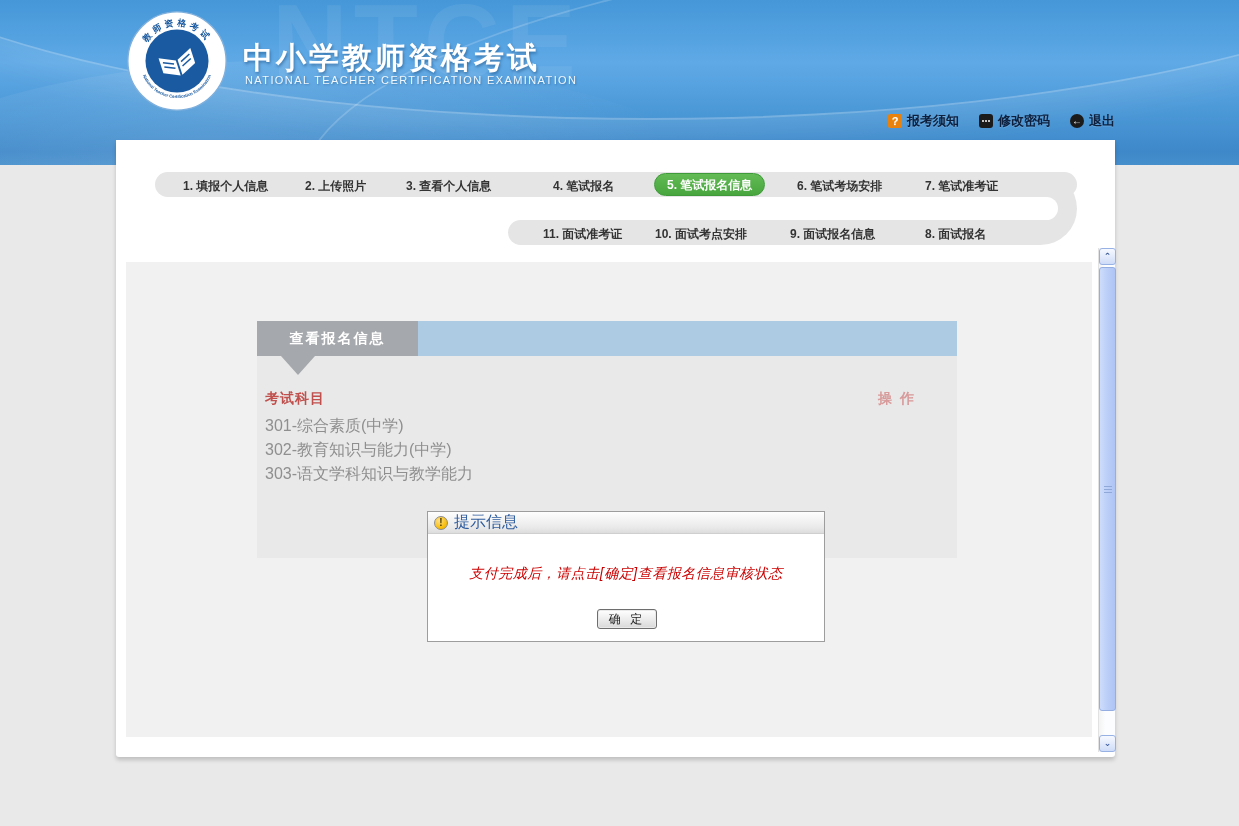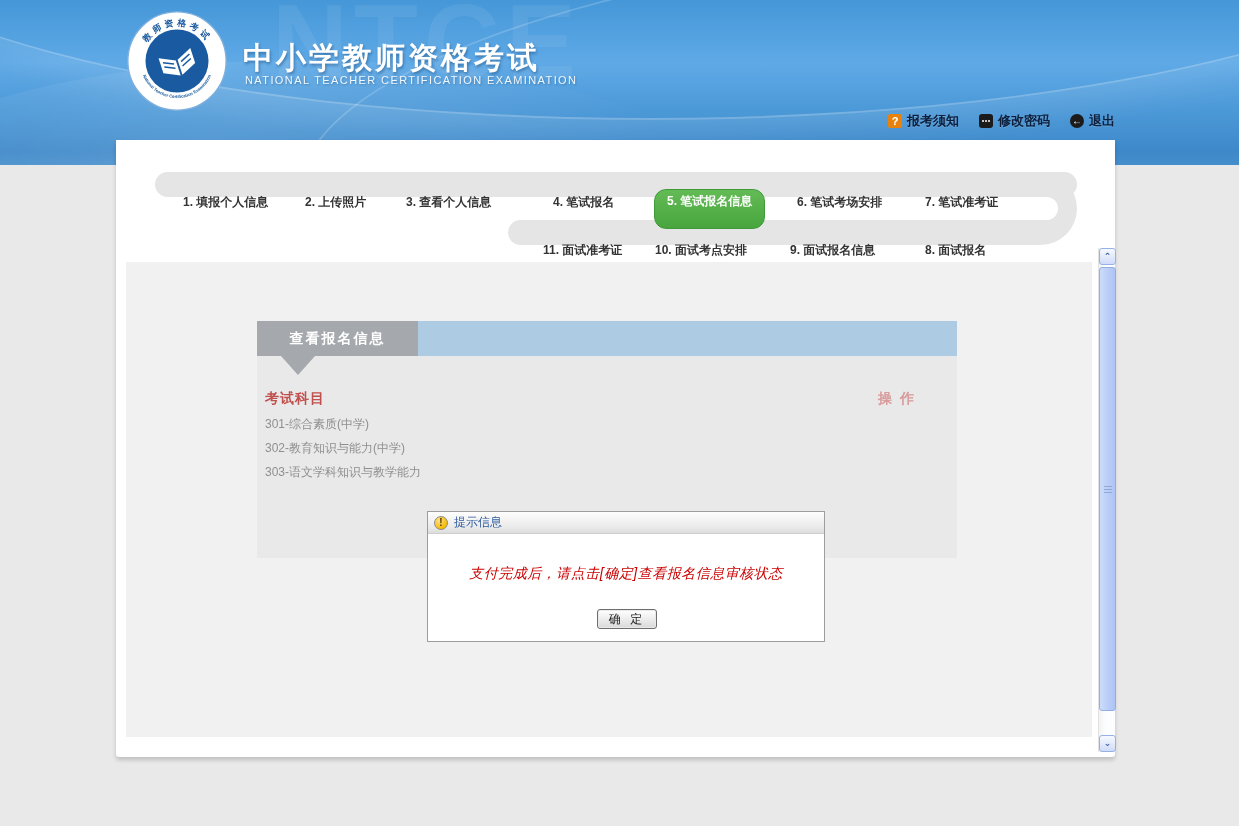--- a/index.html
+++ b/index.html
@@ -42,54 +42,54 @@
   
   .container { position:absolute; left:116px; top:140px; width:999px; height:617px; background:#ffffff;
     box-shadow:0 3px 4px rgba(0,0,0,0.18); border-radius:0 0 3px 3px; }
 
   
   .rib-row1 { position:absolute; left:39px; top:32px; width:922px; height:25px; background:#e5e5e6; border-radius:13px; }
   .rib-curve { position:absolute; left:887px; top:32px; width:74px; height:73px; background:#e5e5e6; border-radius:0 37px 37px 0; }
   .rib-row2 { position:absolute; left:392px; top:80px; width:531px; height:25px; background:#e5e5e6; border-radius:13px; }
   .rib-slot { position:absolute; left:380px; top:57px; width:562px; height:23px; background:#ffffff; border-radius:0 12px 12px 0; }
 
-  .step { position:absolute; font-size:12px; font-weight:bold; color:#333; cursor:pointer; white-space:nowrap;margin-top:16px; }
+  .step { position:absolute; font-size:12px; font-weight:bold; color:#333; cursor:pointer; white-space:nowrap; }
   .step.r1 { top:38px; } .step.r2 { top:86px; }
-  .step.active { top:33px; height:40px; line-height:23px; padding:0 12px; color:#fff;
+  .step.active { top:33px; height:23px; line-height:23px; padding:0 12px; color:#fff;
     background:linear-gradient(180deg,#63bb55,#48a53e); border:1px solid #3f9b3a; border-radius:12px; }
 
   
   .content-panel { position:absolute; left:10px; top:122px; width:966px; height:475px; background:#f1f1f1; }
 
   .form-area { position:absolute; left:131px; top:59px; width:700px; height:237px; background:#e9e9e9; }
   .form-header { position:absolute; left:0; top:0; width:700px; height:35px; background:#aecbe4; }
   .form-tab { position:absolute; left:0; top:0; width:161px; height:35px; background:#a5a8ac;
     color:#ffffff; font-size:14px; font-weight:bold; text-align:center; line-height:35px; letter-spacing:2px; }
   .tab-arrow { position:absolute; left:24px; top:35px; width:0; height:0;
     border-left:17px solid transparent; border-right:17px solid transparent; border-top:19px solid #a5a8ac; }
 
   .col-subject { position:absolute; left:8px; top:69px; color:#c0504d; font-size:14px; font-weight:bold; letter-spacing:1px; }
   .col-op { position:absolute; left:621px; top:69px; color:#d89a9a; font-size:14px; font-weight:bold; letter-spacing:2px; }
-  .subject { position:absolute; left:8px; color:#8f8f8f; font-size:12px; white-space:nowrap; }
+  .subject { position:absolute; left:8px; color:#8f8f8f; font-size:16px; white-space:nowrap; }
   .subject.s0 { top:95px; } .subject.s1 { top:119px; } .subject.s2 { top:143px; }
 
   .pay-btn { position:absolute; left:294px; top:202px; width:112px; height:26px; background:#9aa0a4;
     border:1px dotted #5f6468; color:#ffffff; font-size:14px; font-weight:bold; letter-spacing:2px;
     font-family:inherit; cursor:pointer; }
 
   
   .dialog { position:absolute; left:301px; top:249px; width:398px; height:131px; background:#ffffff;
     border:1px solid #9d9d9d; z-index:10; }
   .dlg-title { position:absolute; left:0; top:0; width:100%; height:22px;
     background:linear-gradient(180deg,#fefefe,#e9e9e9 75%,#dcdcdc); border-bottom:1px solid #cfcfcf;
     display:flex; align-items:center; padding-left:6px; gap:6px; }
   .dlg-ic { display:inline-flex; width:14px; height:14px; border-radius:50%;
     background:radial-gradient(circle at 35% 30%, #ffe08a, #f7bb00 70%); border:1px solid #8b8b8b;
     color:#4a3b00; font-size:10px; font-weight:bold; align-items:center; justify-content:center; line-height:1; }
-  .dlg-title-text { color:#2e5c9e; font-size:12px; }
+  .dlg-title-text { color:#2e5c9e; font-size:16px; }
   .dlg-msg { position:absolute; left:0; top:53px; width:100%; text-align:center;
     color:#cc0000; font-size:14px; letter-spacing:0.5px;font-style:italic; }
   .dlg-ok { position:absolute; left:169px; top:97px; width:60px; height:20px;
     background:linear-gradient(180deg,#ffffff,#efefef 45%,#d8d8d8); border:1px solid #6e6e6e; border-radius:3px;
     font-size:12px; color:#222; font-family:inherit; letter-spacing:3px; cursor:pointer;
     box-shadow:0 0 0 1px #e9e9e9 inset; }
 
   
   .scrollbar { position:absolute; left:982px; top:108px; width:17px; height:504px;
     background:linear-gradient(90deg,#f3f3f3,#fcfdfe 40%); border-left:1px solid #e2e2e2; }

